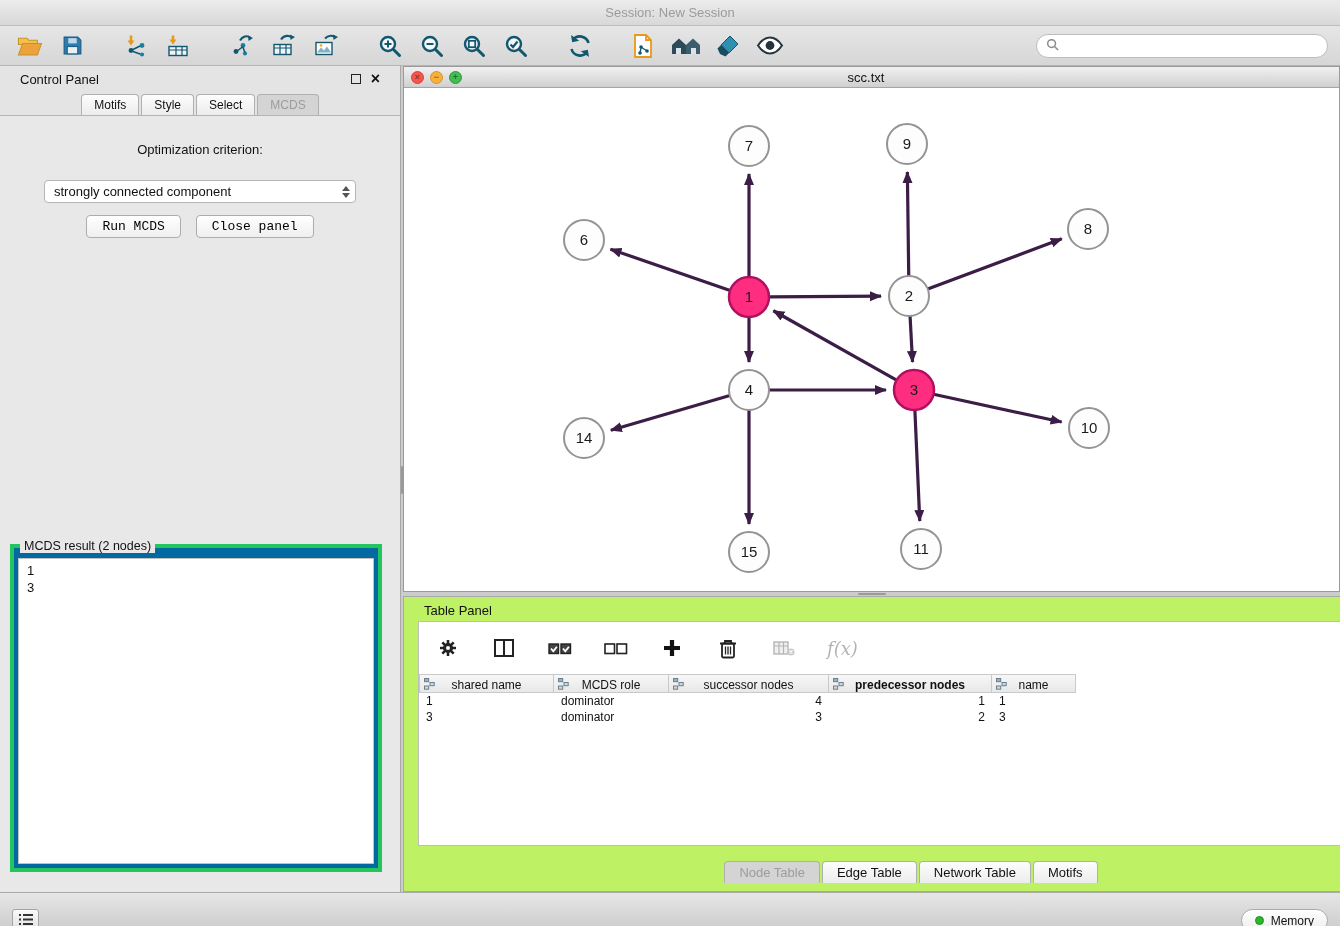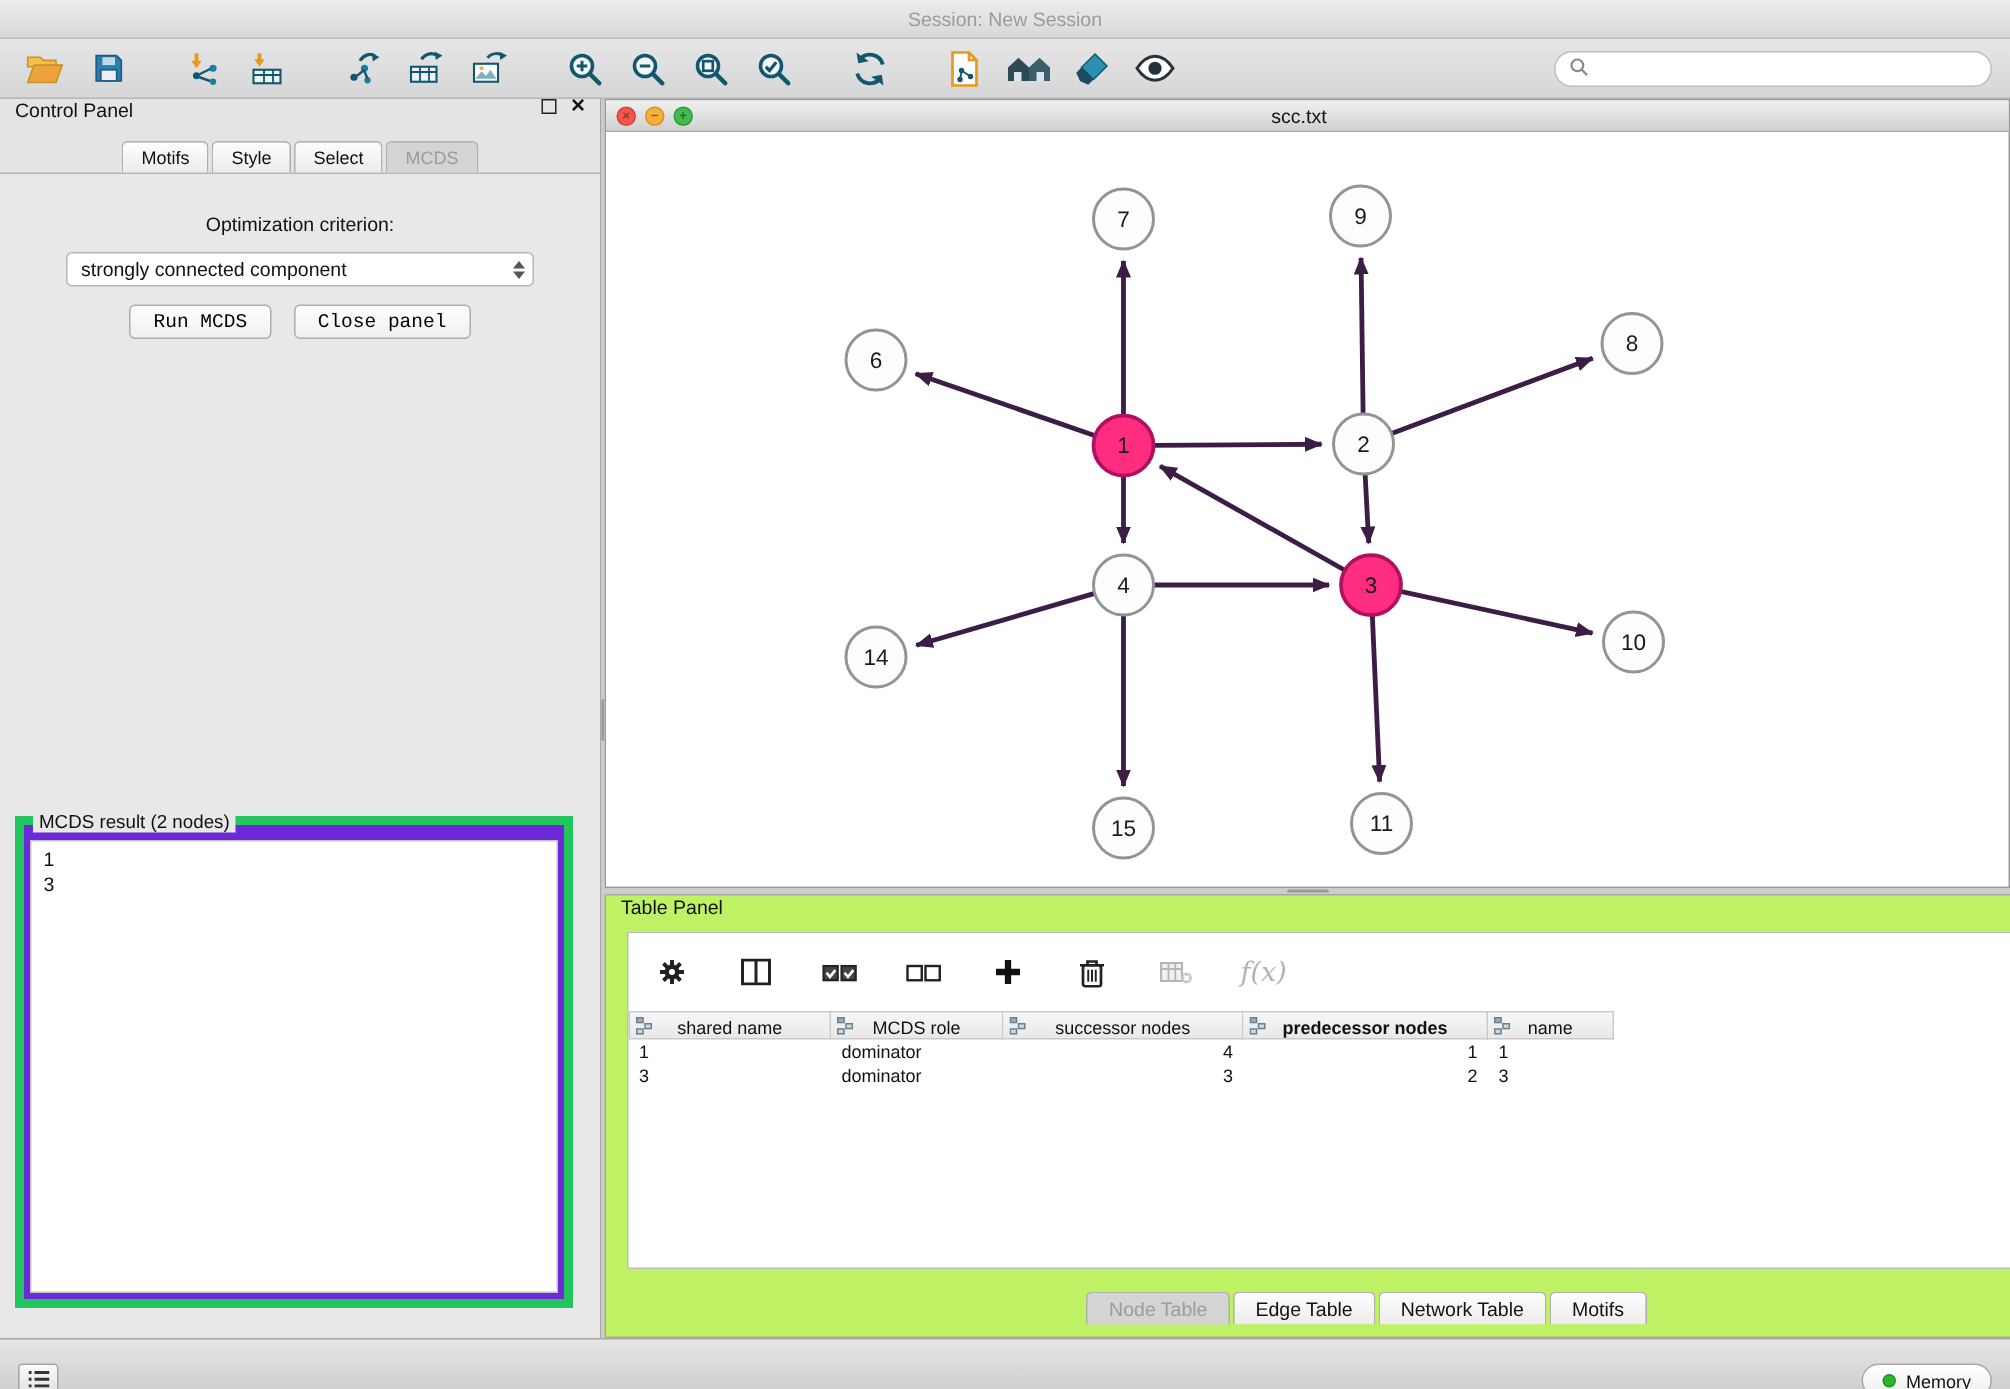--- a/index.html
+++ b/index.html
@@ -13,40 +13,40 @@
     border-bottom:1px solid #b5b5b5;display:flex;align-items:center;padding:0 12px}
   #toolbar-items{display:flex;align-items:center;gap:6px}
   .tb-btn{width:36px;height:32px;display:flex;align-items:center;justify-content:center;border-radius:4px;cursor:default}
   .tb-sep{width:16px;height:1px}
   .search-wrap{margin-left:auto;width:292px;height:24px;border:1px solid #bdbdbd;border-radius:12px;background:#fff;
     display:flex;align-items:center;gap:6px;padding:0 9px}
   .search-wrap input{border:none;outline:none;flex:1;font-size:12px;font-family:"Liberation Sans",sans-serif;background:transparent}
 
   
   .control-panel{position:absolute;left:0;top:66px;width:401px;height:826px;background:#e4e4e4;border-right:1px solid #a8a8a8}
-  .panel-header{height:26px;display:flex;align-items:flex-start;padding:0 10px;font-size:13px}
+  .panel-header{height:26px;display:flex;align-items:center;padding:0 20px;font-size:13px}
   .panel-controls{margin-left:auto;display:flex;gap:10px;align-items:center}
   .float-icon{width:10px;height:10px;border:1.5px solid #222}
   .close-icon{font-size:16px;font-weight:bold;color:#111;line-height:10px}
   .tabbar{display:flex;justify-content:center;align-items:flex-end;height:24px;border-bottom:1px solid #b5b5b5;padding-bottom:0}
   .tab{border:1px solid #b0b0b0;border-bottom:none;background:linear-gradient(#fdfdfd,#ececec);
     padding:3px 12px 3px;font-size:12px;border-radius:4px 4px 0 0;margin:0 1px;color:#111;cursor:default;white-space:nowrap}
   .tab.active{background:#d4d4d4;color:#9c9c9c}
   .tab.big{font-size:13px;padding:3px 14px}
   .cp-content{position:relative;height:calc(100% - 50px);background:#e8e8e8}
   .opt-label{text-align:center;padding-top:26px;font-size:13px}
-  .select-box{width:312px;height:23px;margin:11px auto 0;background:#fff;border:1px solid #b5b5b5;border-radius:4px;
+  .select-box{width:312px;height:23px;margin:23px auto 0;background:#fff;border:1px solid #b5b5b5;border-radius:4px;
     display:flex;align-items:center;padding:0 5px 0 9px;font-size:13px}
   .spinners{margin-left:auto;display:flex;flex-direction:column;align-items:center;gap:2px}
   .tri-up{width:0;height:0;border-left:4px solid transparent;border-right:4px solid transparent;border-bottom:5px solid #555}
   .tri-down{width:0;height:0;border-left:4px solid transparent;border-right:4px solid transparent;border-top:5px solid #555}
   .btn-row{display:flex;justify-content:center;gap:15px;margin-top:12px}
   .btn{height:23px;padding:0 15px;background:linear-gradient(#ffffff,#efefef);border:1px solid #adadad;border-radius:4px;
     font-size:13px;font-family:Liberation Mono, monospace;cursor:default}
-  .result-group{position:absolute;left:10px;right:18px;top:428px;bottom:20px;border:6px solid #22c55e;background:#6d28d9}
+  .result-group{position:absolute;left:10px;right:18px;top:428px;bottom:20px;border:4px solid #22c55e;background:#0369a1}
   .result-title{position:absolute;top:-9px;left:6px;background:#e8e8e8;padding:0 4px;font-size:12.5px}
   .result-area{position:absolute;left:4px;right:4px;top:10px;bottom:4px;background:#fff;border:1px solid #c2c2c2;
     padding:3px 8px;font-size:13px;line-height:17px;overflow:auto}
 
   
   .vsplit{position:absolute;left:401px;top:66px;width:2px;height:826px;background:#cccccc;cursor:col-resize}
   .hsplit{position:absolute;left:403px;top:592px;width:937px;height:4px;background:#cccccc;cursor:row-resize}
   .split-handle{position:absolute;background:#9a9a9a;border-radius:2px}
 
   

